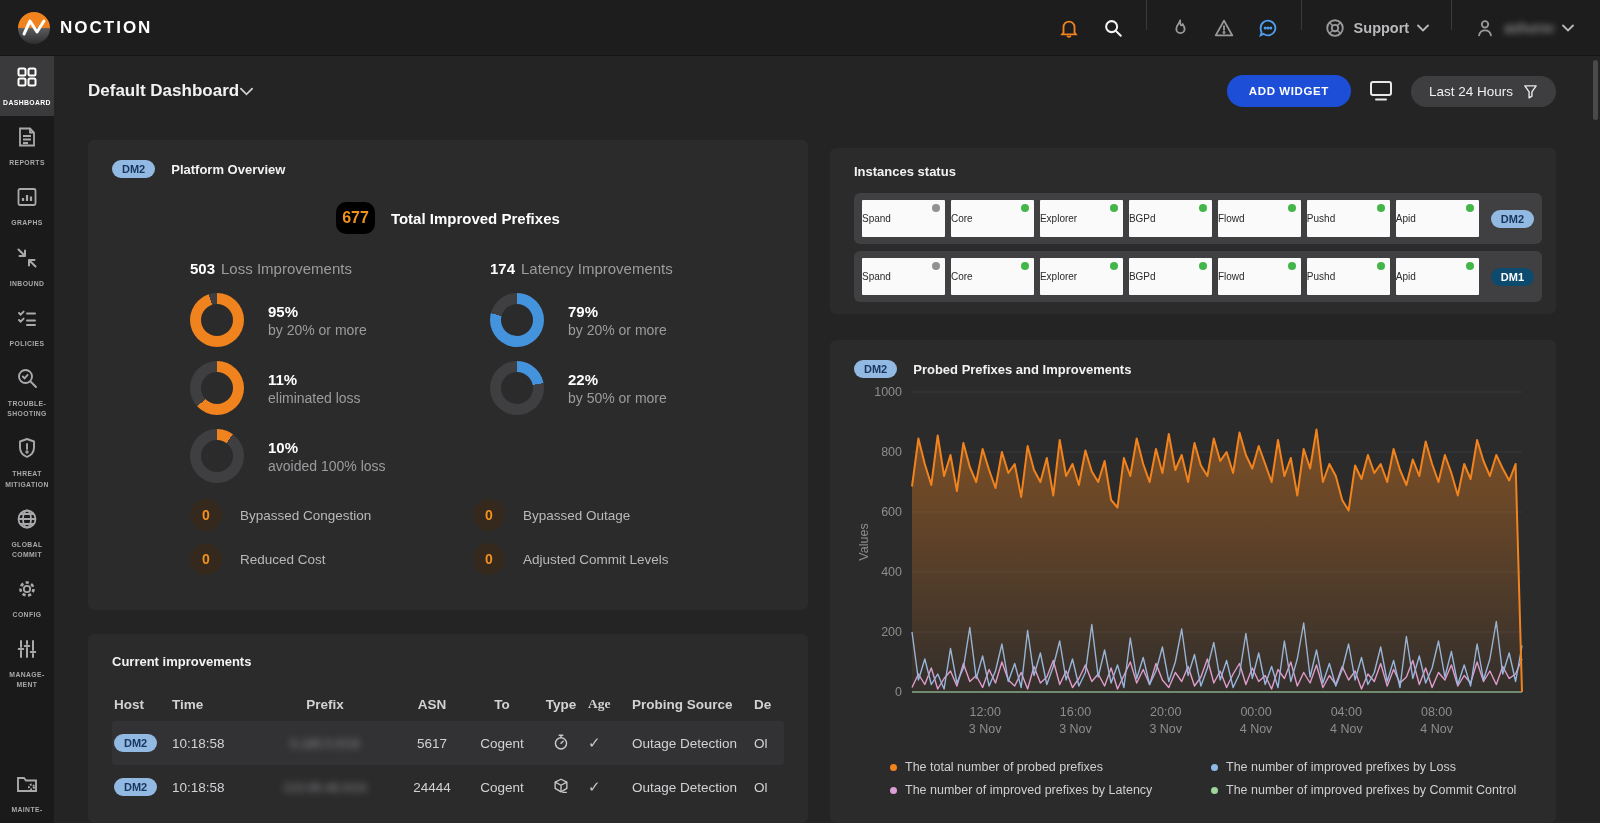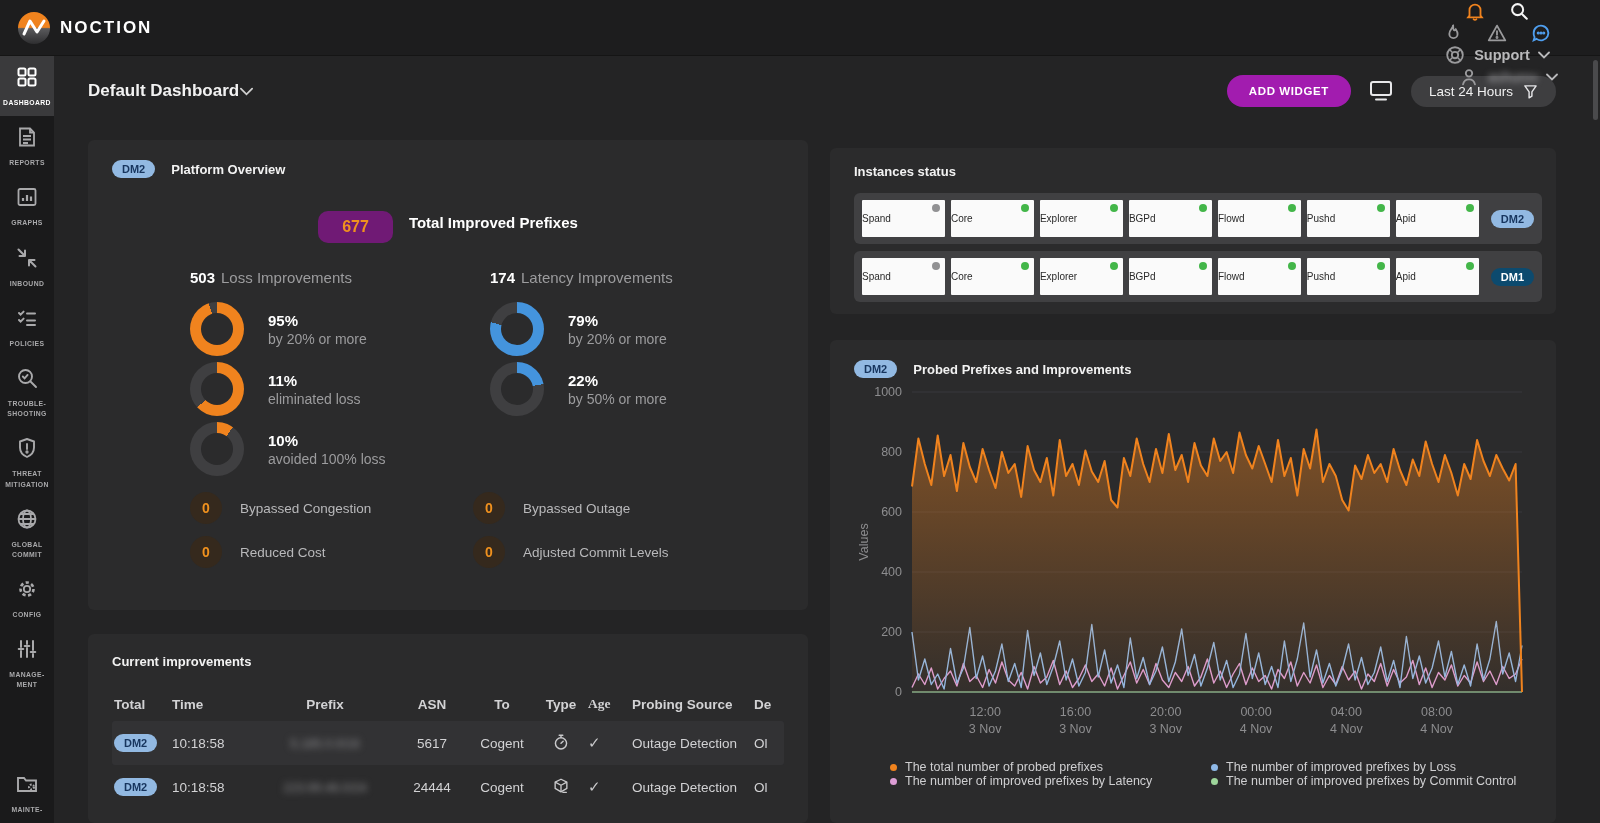--- a/index.html
+++ b/index.html
@@ -5,21 +5,21 @@
   * { margin:0; padding:0; box-sizing:border-box; }
   html,body { width:1600px; height:823px; overflow:hidden; background:#242425; font-family:"Liberation Sans", sans-serif; }
   .page { position:relative; width:1600px; height:823px; background:#242425; }
 
   
   .topbar { position:absolute; left:0; top:0; width:1600px; height:56px; background:#1d1d1e; border-bottom:1px solid #151515; display:flex; align-items:center; z-index:30; }
   .brand { display:flex; align-items:center; gap:10px; padding-left:18px; }
   .logo-mark { width:32px; height:32px; border-radius:50%; background:linear-gradient(180deg,#f0831e 0%,#f0831e 48%,#5a5a5c 52%,#2e2e30 100%); position:relative; overflow:hidden; }
   .logo-mark svg { position:absolute; inset:0; }
   .brand-name { color:#fff; font-size:17px; font-weight:bold; letter-spacing:2px; }
-  .topbar-right { margin-left:auto; display:flex; align-items:center; height:100%; padding-right:26px;flex-direction:column; }
+  .topbar-right { margin-left:auto; display:flex; height:100%; padding-right:26px; }
   .tb-group { display:flex; align-items:center; gap:22px; padding:0 22px; height:100%; }
   .tb-sep { width:1px; height:30px; background:#3a3a3c; }
   .tb-icon { width:22px; height:22px; display:flex; align-items:center; justify-content:center; cursor:pointer; }
   .support-wrap,.user-wrap { display:flex; align-items:center; gap:8px; cursor:pointer; }
   .support-label { color:#b9b9bb; font-size:14.5px; font-weight:bold; }
   .user-name { color:#a8a8aa; font-size:14px; filter:blur(3px); }
   .chev { width:12px; height:8px; }
 
   
   .sidebar { position:absolute; left:0; top:56px; width:54px; height:767px; background:#1a1a1b; display:flex; flex-direction:column; z-index:20; }
@@ -28,41 +28,41 @@
   .side-item.active { background:#3a3a3c; }
   .side-item.active .lbl { color:#fff; }
   .side-item svg { width:24px; height:24px; }
   .side-spacer { flex:1; }
 
   
   .main-header { position:absolute; left:54px; top:56px; width:1546px; height:70px; display:flex; align-items:center; padding:0 44px 0 34px; }
   .dash-select { display:flex; align-items:center; gap:0; cursor:pointer; }
   .dash-select .t { color:#f2f2f2; font-size:17px; font-weight:bold; }
   .hdr-right { margin-left:auto; display:flex; align-items:center; gap:18px; }
-  .btn-add { background:#a21caf; color:#fff; font-size:11.5px; font-weight:bold; letter-spacing:.6px; border:none; border-radius:16px; padding:10px 22px; cursor:pointer; }
+  .btn-add { background:#1d4ed8; color:#fff; font-size:11.5px; font-weight:bold; letter-spacing:.6px; border:none; border-radius:16px; padding:10px 22px; cursor:pointer; }
   .tv-icon { width:24px; height:22px; cursor:pointer; }
   .pill-filter { background:#3e3e40; border-radius:17px; padding:8px 18px; display:flex; align-items:center; gap:10px; color:#f0f0f0; font-size:13.5px; cursor:pointer; }
 
   
   .card { position:absolute; background:#2b2b2c; border-radius:6px; }
   .card-title { color:#f2f2f2; font-size:13px; font-weight:bold; }
   .badge-dm { display:inline-block; border-radius:11px; padding:3px 10px; font-size:11px; font-weight:bold; }
   .badge-blue { background:#92b9e2; color:#17355e; }
   .badge-orange { background:#0c4a6e; color:#fff; }
 
   
   #card-platform { left:88px; top:140px; width:720px; height:470px; padding:20px 24px; }
   .po-head { display:flex; align-items:center; gap:16px; }
   .po-total { display:flex; align-items:center; justify-content:center; gap:16px; margin-top:24px; }
-  .po-total .pill677 { background:#701a75; border-radius:10px; padding:7px 24px; color:#f0911e; font-size:16px; font-weight:bold;margin-top:9px; }
+  .po-total .pill677 { background:#000000; border-radius:10px; padding:7px 6px; color:#f0911e; font-size:16px; font-weight:bold; }
   .po-total .t { color:#fff; font-size:15px; font-weight:bold; }
   .po-cols { display:grid; grid-template-columns:300px 300px; margin-left:78px; margin-top:26px; }
   .po-stat { font-size:15px; color:#9c9c9e; }
   .po-stat b { color:#fff; margin-right:6px; font-size:15px; }
-  .donut-list { margin-top:16px; display:flex; flex-direction:column; gap:6px; }
+  .donut-list { margin-top:16px; display:flex; flex-direction:column; gap:14px; }
   .donut-row { display:flex; align-items:center; gap:24px; }
   .donut { position:relative; width:54px; height:54px; border-radius:50%; flex:0 0 54px; }
   .donut::after { content:""; position:absolute; inset:11px; border-radius:50%; background:#2b2b2c; }
   .donut-txt .p { color:#fff; font-size:15px; font-weight:bold; }
   .donut-txt .l { color:#9c9c9e; font-size:14px; margin-top:2px; }
   .cong-head { margin-left:78px; margin-top:22px; color:#d8d8da; font-size:15px; }
   .cong-head b { color:#fff; margin-right:8px; }
   .cong-grid { display:grid; grid-template-columns:283px auto; row-gap:12px; margin-left:78px; margin-top:16px; }
   .cong-item { display:flex; align-items:center; gap:18px; }
   .zero-badge { width:32px; height:32px; border-radius:50%; background:#35291d; color:#f0911e; font-weight:bold; font-size:14px; display:flex; align-items:center; justify-content:center; }
@@ -88,21 +88,21 @@
   #card-instances { left:830px; top:148px; width:726px; height:166px; padding:16px 14px 14px 24px; }
   .inst-rows { margin-top:14px; display:flex; flex-direction:column; gap:7px; }
   .inst-row { background:#404042; border-radius:6px; padding:7px 8px; display:flex; align-items:center; gap:6px; }
   .svc-tile { position:relative; background:#fafafa; border-radius:1px; width:85px; height:37px; display:flex; align-items:center; justify-content:flex-start; color:#2a2a2a; font-size:10px; cursor:pointer; }
   .svc-dot { position:absolute; top:4px; right:5px; width:8px; height:8px; border-radius:50%; }
   .inst-badge { margin-left:6px; }
 
   
   #card-chart { left:830px; top:340px; width:726px; height:483px; padding:20px 24px 0; }
   .chart-head { display:flex; align-items:center; gap:16px; }
-  .legend { display:grid; grid-template-columns:1fr 1fr; margin:6px 0 0 36px; }
+  .legend { display:grid; grid-template-columns:1fr 1fr; row-gap:9px; margin:6px 0 0 36px; }
   .leg-item { display:flex; align-items:center; gap:8px; cursor:pointer; }
   .leg-dot { width:7px; height:7px; border-radius:50%; }
   .leg-txt { color:#cfcfd1; font-size:12.5px; }
 
   
   .scrollbar { position:absolute; right:2px; top:60px; width:5px; height:60px; border-radius:3px; background:#4a4a4c; }
 
   text { font-family:"Liberation Sans", sans-serif; }
 </style>
 </head>
@@ -380,21 +380,21 @@
           <span class="zero-badge">0</span>
           <span class="l">Adjusted Commit Levels</span>
         </div>
       </div>
   </div>
 
   <div class="card" id="card-improve">
     <div class="card-title">Current improvements</div>
     <div class="tbl" id="improve-table">
         <div class="tbl-row tbl-head">
-          <div class="c c0">Total</div>
+          <div class="c c0">Host</div>
           <div class="c c1">Time</div>
           <div class="c c2">Prefix</div>
           <div class="c c3">ASN</div>
           <div class="c c4">To</div>
           <div class="c c5">Type</div>
           <div class="c c6">Age</div>
           <div class="c c7">Probing Source</div>
           <div class="c c8">De</div>
         </div>
         <div class="tbl-row alt">

